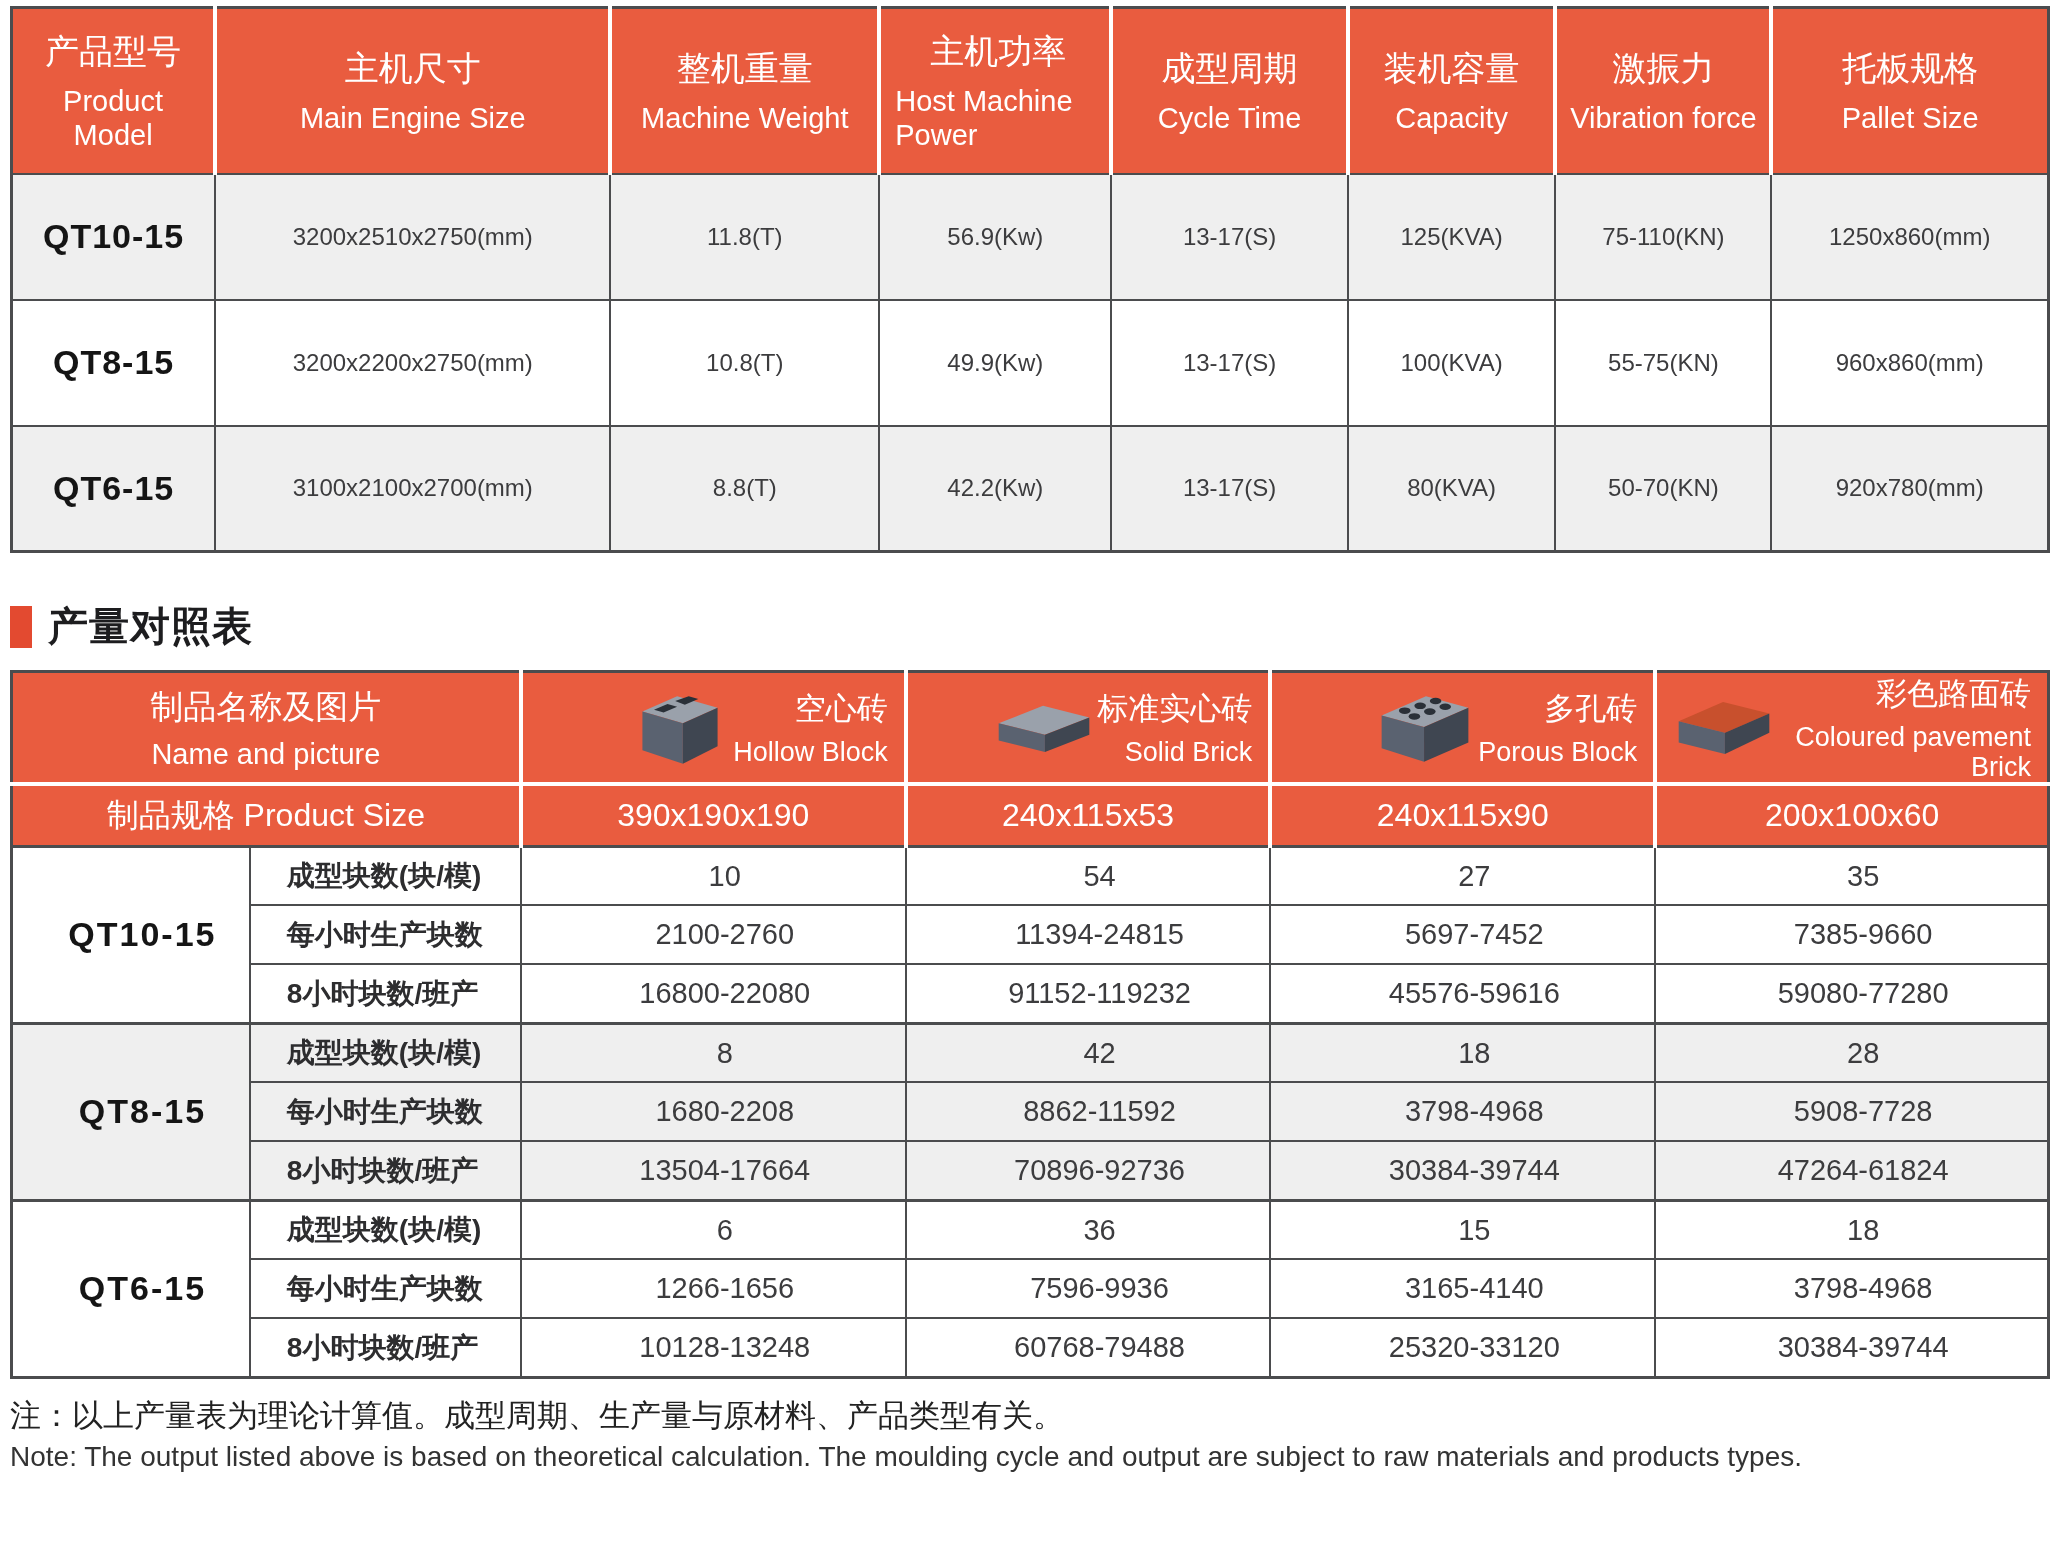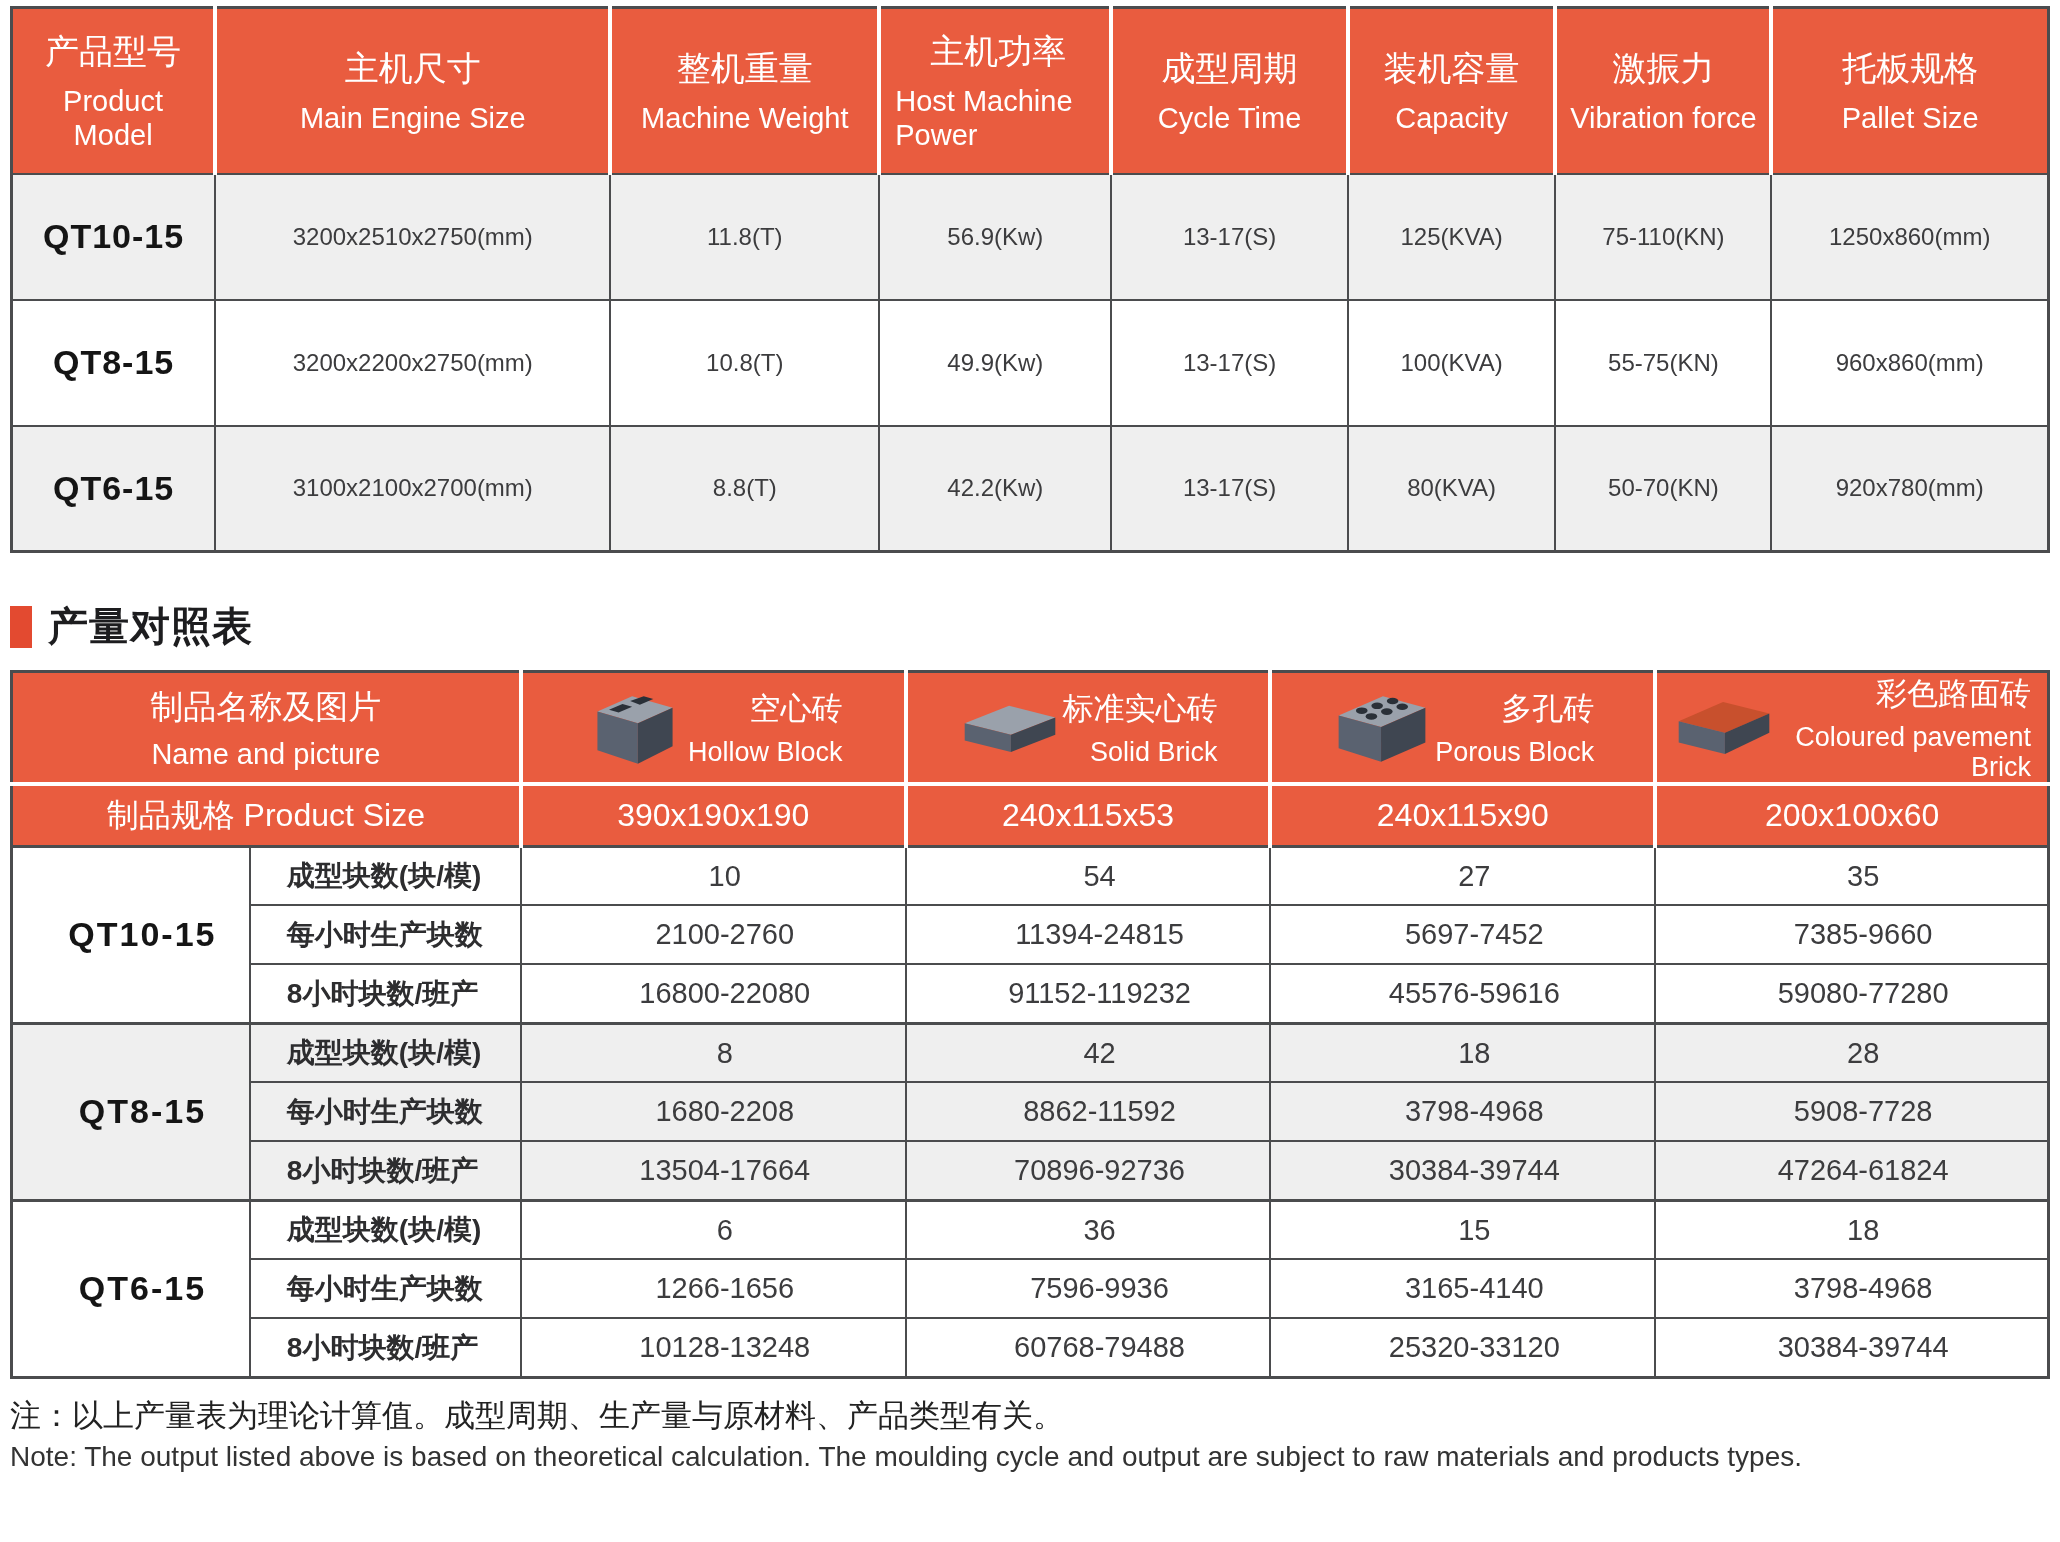--- a/index.html
+++ b/index.html
@@ -58,21 +58,21 @@
   
   .t2{border:3px solid var(--border-dark);margin-bottom:16px;}
   .t2 th{
     background:var(--accent-orange);color:#fff;
     vertical-align:middle;border-right:4px solid #ffffff;
   }
   .t2 th:last-child{border-right:none;}
   .t2 tr.brick-row th{height:112px;padding:0;}
   .t2 .name-head .h-zh{font-size:33px;margin-bottom:8px;text-align:center;}
   .t2 .name-head .h-en{font-size:29px;text-align:center;}
-  .t2 .prod-wrap{display:flex;align-items:center;justify-content:center;padding:0 16px 0 14px;}
+  .t2 .prod-wrap{display:flex;align-items:center;justify-content:flex-end;padding:0 16px 0 14px;}
   .t2 .prod-text{text-align:right;}
   .t2 .prod-text .h-zh{font-size:31px;margin-bottom:8px;}
   .t2 .prod-text .h-en{font-size:27px;line-height:1.1;}
   .t2 .brick-icon{flex:0 0 auto;}
   .t2 tr.size-row th{
     height:62px;font-size:32px;
     border-top:4px solid #ffffff;border-bottom:2px solid var(--border-dark);
   }
   .t2 td{
     border:2px solid var(--border-dark);

